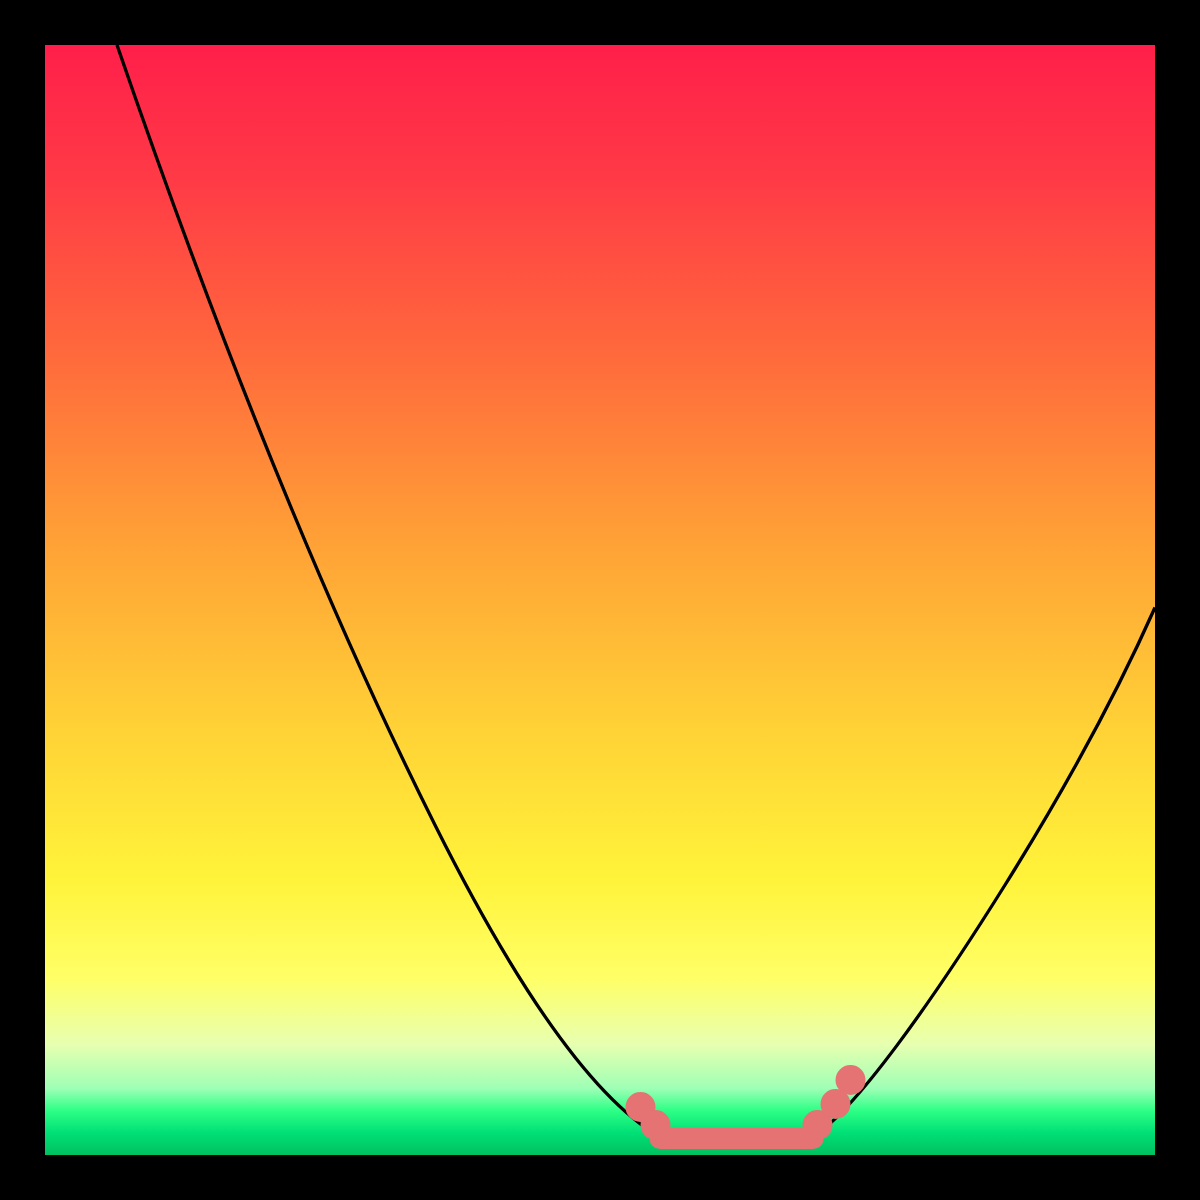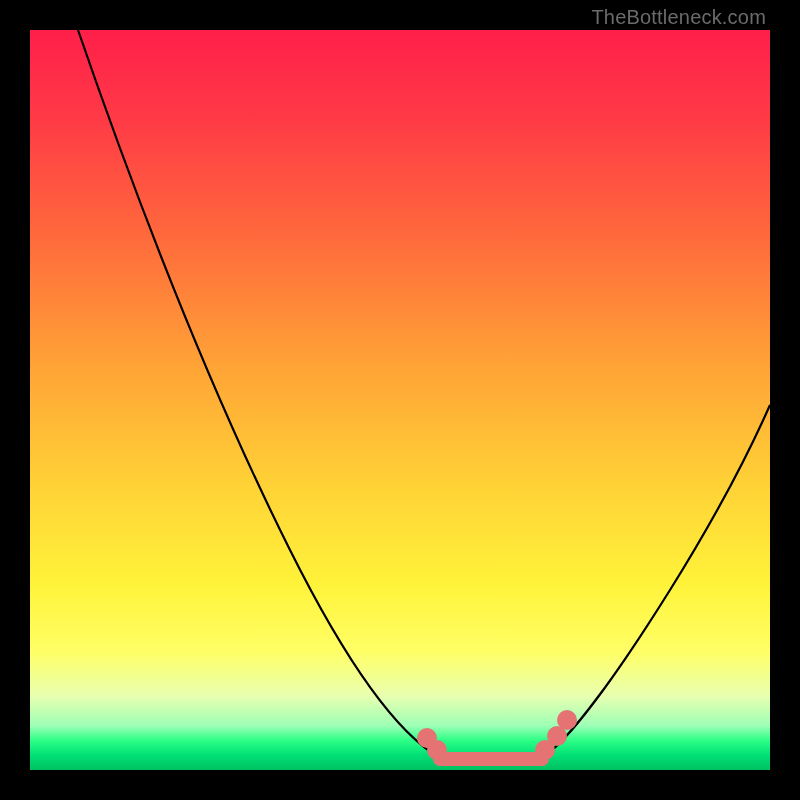--- a/index.html
+++ b/index.html
@@ -68,21 +68,20 @@
   .plot-curve {
     fill: none;
     stroke: #000;
     stroke-width: 2.2;
   }
 </style>
 </head>
 <body>
 
 <div class="frame">
-  <div class="watermark">TheBottleneck.com</div>
 
   <div class="plot">
     <svg class="curve" viewBox="0 0 740 740">
 
       <path class="plot-curve" d="M 48 0
                C 110 180, 180 360, 260 520
                C 320 640, 370 705, 410 728"></path>
       <path class="plot-curve" d="M 410 728
                L 512 728"></path>
       <path class="plot-curve" d="M 512 728

